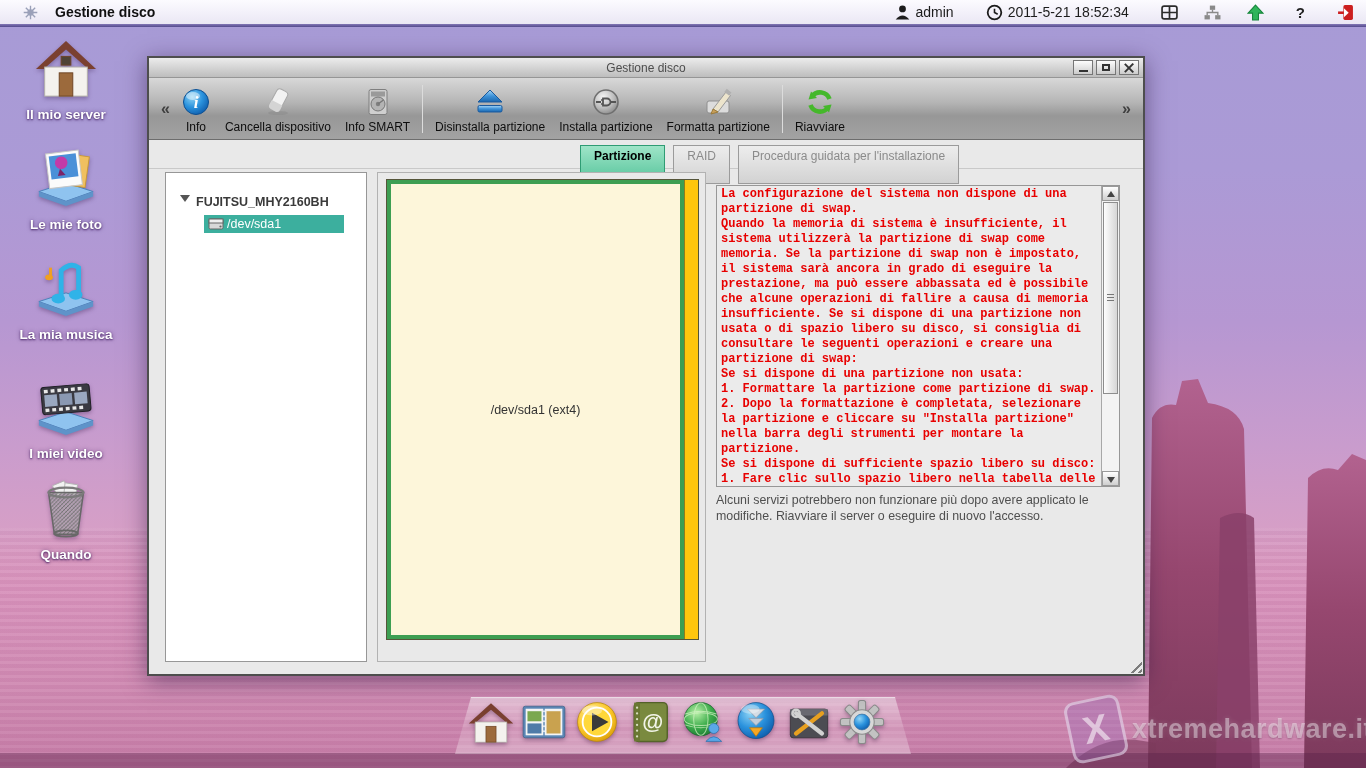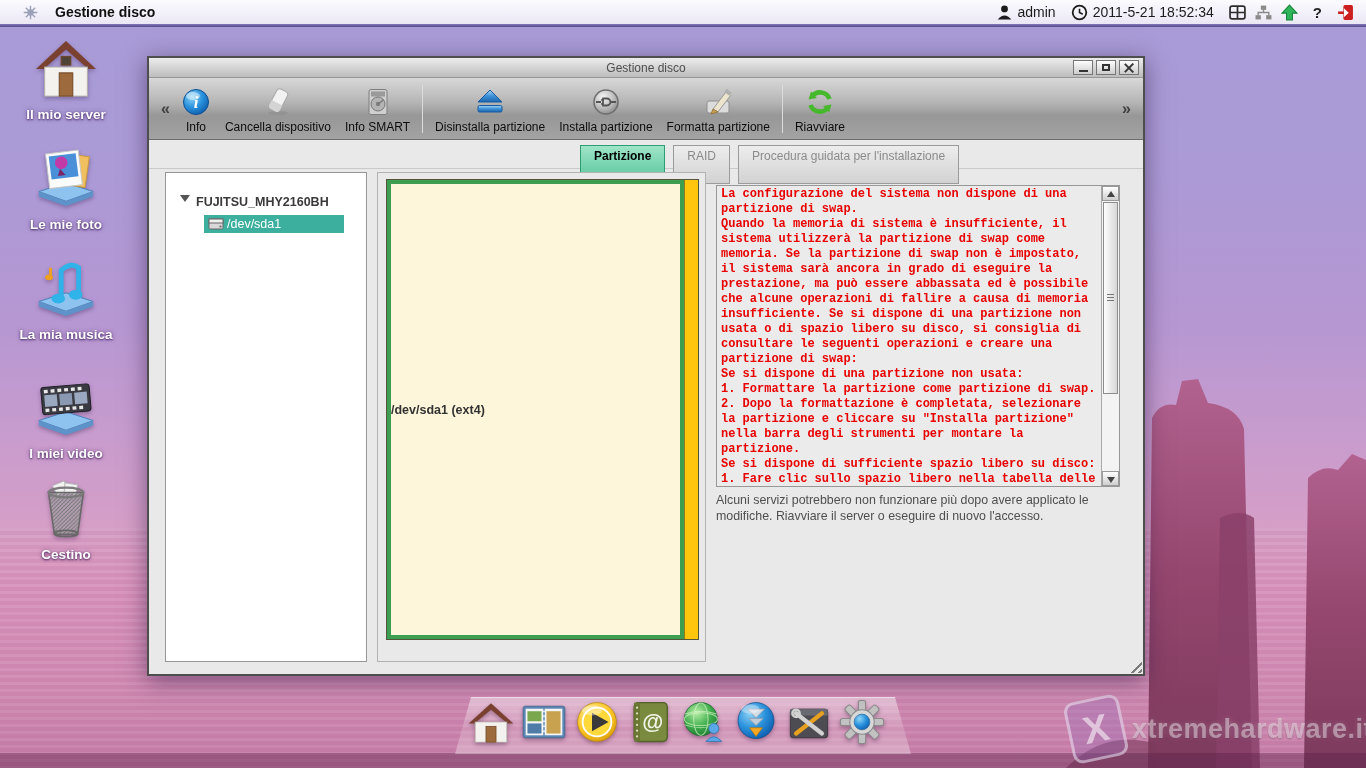--- a/index.html
+++ b/index.html
@@ -15,21 +15,21 @@
   .rocks { position:absolute; right:0; bottom:0; width:300px; height:430px; }
 
   
   .topbar { position:absolute; top:0; left:0; right:0; height:24px;
     background:linear-gradient(#fcfbff,#ecearf6,#eae7f4); background:linear-gradient(#fcfbff,#eae7f4);
     display:flex; align-items:center; z-index:30; }
   .topbar-line { position:absolute; top:24px; left:0; right:0; height:3px;
     background:linear-gradient(#8277b5,#544a8d); z-index:30; }
   .tb-logo { margin-left:22px; width:17px; height:17px; }
   .tb-title { margin-left:16px; font-weight:bold; font-size:14px; color:#101010; }
-  .tb-right { margin-left:auto; margin-right:12px; display:flex; align-items:center; gap:9px; font-size:14px; color:#1c1c1c; }
+  .tb-right { margin-left:auto; margin-right:12px; display:flex; align-items:center; gap:26px; font-size:14px; color:#1c1c1c; }
   .tb-right .ic { width:17px; height:17px; display:inline-block; }
   .tb-help { font-weight:bold; font-size:15px; color:#222; padding:0 6px; }
   .tb-group { display:flex; align-items:center; gap:5px; margin-right:6px; }
 
   
   .dicon { position:absolute; left:13px; width:106px; text-align:center; cursor:default; }
   .dicon svg { width:62px; height:62px; filter:drop-shadow(0 2px 2px rgba(50,20,70,.35)); }
   .dicon .lbl { margin-top:4px; color:#fff; font-weight:bold; font-size:13.5px;
     text-shadow:0 1px 2px rgba(60,25,90,.85), 0 0 4px rgba(60,25,90,.5); }
 
@@ -70,22 +70,22 @@
   .tri-down { width:0; height:0; border-left:5px solid transparent; border-right:5px solid transparent; border-top:7px solid #555; }
   .tree-part { display:flex; align-items:center; margin-left:38px; width:140px;
     background:#3caf9e; color:#fff; padding:2px 4px; gap:3px; }
   .tree-part svg { width:16px; height:14px; flex:0 0 auto; }
 
   .midpanel { position:absolute; left:228px; top:32px; width:329px; height:490px;
     background:#e9e9e9; border:1px solid #b2b2b2; }
   .block { position:absolute; left:8px; top:6px; width:313px; height:461px;
     border:1px solid #55553a; display:flex; background:#fff; }
   .part { flex:1; border:4px solid #3d9e52; background:#fdf6da;
-    display:flex; align-items:center; justify-content:flex-start;
-    font-size:12.5px; font-weight:bold; color:#333; }
+    display:flex; align-items:center; justify-content:center;
+    font-size:12.5px; font-weight:normal; color:#333; }
   .free { width:14px; background:#ffc60d; border-left:1px solid #8f7d1e; }
 
   .infobox { position:absolute; left:567px; top:45px; width:404px; height:302px;
     border:1px solid #979797; background:#ebebeb; }
   .infotext { position:absolute; top:1px; left:4px; right:22px; bottom:1px; overflow:hidden;
     color:#e80000; font-weight:bold; font-size:12px; line-height:15px; white-space:pre-line;font-family:Liberation Mono, monospace; }
   .vscroll { position:absolute; top:0; right:0; bottom:0; width:18px; border-left:1px solid #a8a8a8; background:#f3f3f3; }
   .sb-btn { position:absolute; left:0; right:0; height:15px; background:linear-gradient(#ffffff,#cfcfcf); border:1px solid #9a9a9a; }
   .sb-btn.up { top:0; } .sb-btn.down { bottom:0; }
   .sb-btn span { position:absolute; left:4px; width:0; height:0; border-left:4px solid transparent; border-right:4px solid transparent; }
@@ -285,21 +285,21 @@
   <div class="dicon" style="top:477px">
     <svg viewBox="0 0 64 64">
       <g fill="#f2f2f2" stroke="#b5b5b5">
         <polygon points="18,9 30,4 35,14 23,19"></polygon>
         <polygon points="31,6 44,8 42,18 30,16"></polygon>
       </g>
       <path d="M14,16 L50,16 L44,59 L20,59 Z" fill="url(#mesh)" stroke="#686868" stroke-width="1.6"></path>
       <ellipse cx="32" cy="16" rx="18" ry="5" fill="none" stroke="#7a7a7a" stroke-width="2.4"></ellipse>
       <ellipse cx="32" cy="58.3" rx="12" ry="3.2" fill="none" stroke="#686868" stroke-width="2"></ellipse>
     </svg>
-    <div class="lbl">Cestino</div>
+    <div class="lbl">Quando</div>
   </div>
 
   <div class="window">
     <div class="titlebar">
       <span>Gestione disco</span>
       <div class="win-controls">
         <div class="wbtn">
             <span class="glyph-min"></span>
           </div>
         <div class="wbtn">

